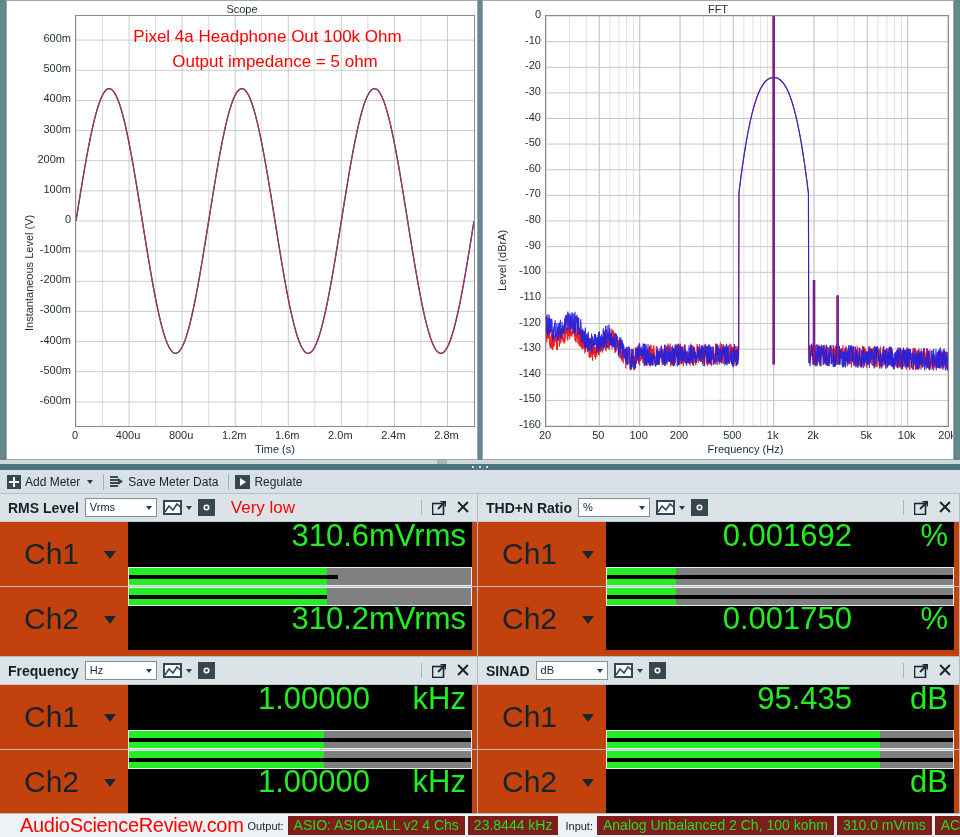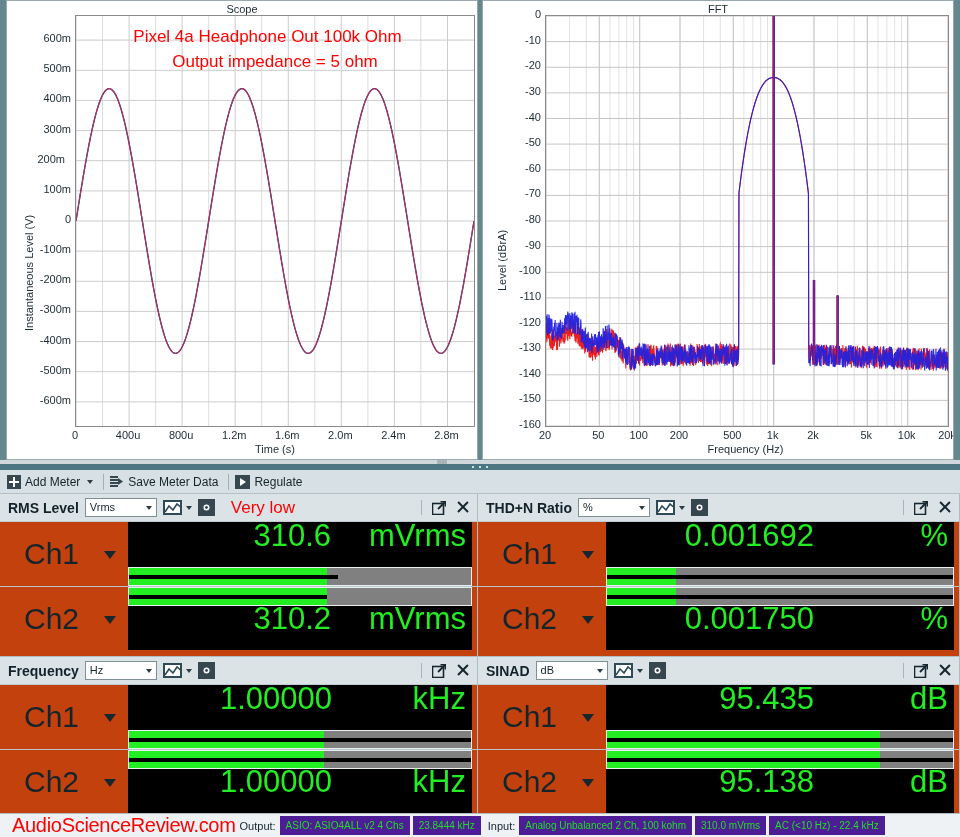--- a/index.html
+++ b/index.html
@@ -249,21 +249,20 @@
     padding-right: 5px;
   }
   .digits {
     background: #000000;
     display: flex; align-items: center; justify-content: flex-end;
     font-size: 31px;
     color: #22ee22;
     white-space: nowrap;
     padding: 0 6px 18px 0;
     overflow: hidden;
-    gap: 38px;
   }
   .digits .val { }
   .digits .unit { display: inline-block; min-width: 96px; text-align: right; }
   .bar-wrap {
     height: 19px;
     border: 1px solid #e9eef0;
     background: #808080;
     position: relative;
     overflow: hidden;
   }
@@ -286,31 +285,31 @@
   .statusbar {
     position: absolute; left: 0; top: 814px;
     width: 960px; height: 23px;
     background: #eef2f4;
     display: flex; align-items: center;
     overflow: hidden;
   }
   .asr-logo {
     font-size: 20px; color: #ff0000;
     white-space: nowrap;
-    padding-left: 12px;
+    padding-left: 20px;
     letter-spacing: -0.3px;
   }
   .sb-label {
     font-size: 11px; color: #14242c;
     white-space: nowrap;
     padding: 0 4px;
   }
   .sb-badge {
-    background: #4c1d95; color: #22dd22;
-    font-size: 10px;
+    background: #7f1d1d; color: #22dd22;
+    font-size: 14px;
     white-space: nowrap;
     padding: 3px 6px 4px 6px;
     margin-right: 3px;
     height: 19px;
     display: flex; align-items: center;
   }
 </style>
 </head>
 <body>
 
@@ -765,21 +764,20 @@
               </div>
             </div>
           </div>
           <div class="mrow ch2 divider">
             <div class="mrow-label">
               <span>Ch2</span>
               <span class="mrow-caret"></span>
             </div>
             <div class="mrow-readout">
               <div class="digits">
-                <span class="val">95.138</span>
                 <span class="unit">dB</span>
               </div>
               <div class="bar-wrap">
                 <div class="bar-fill" style="width:79%"></div>
                 <div class="bar-peak" style="width:100%"></div>
               </div>
             </div>
           </div>
         </div>
       </div>

